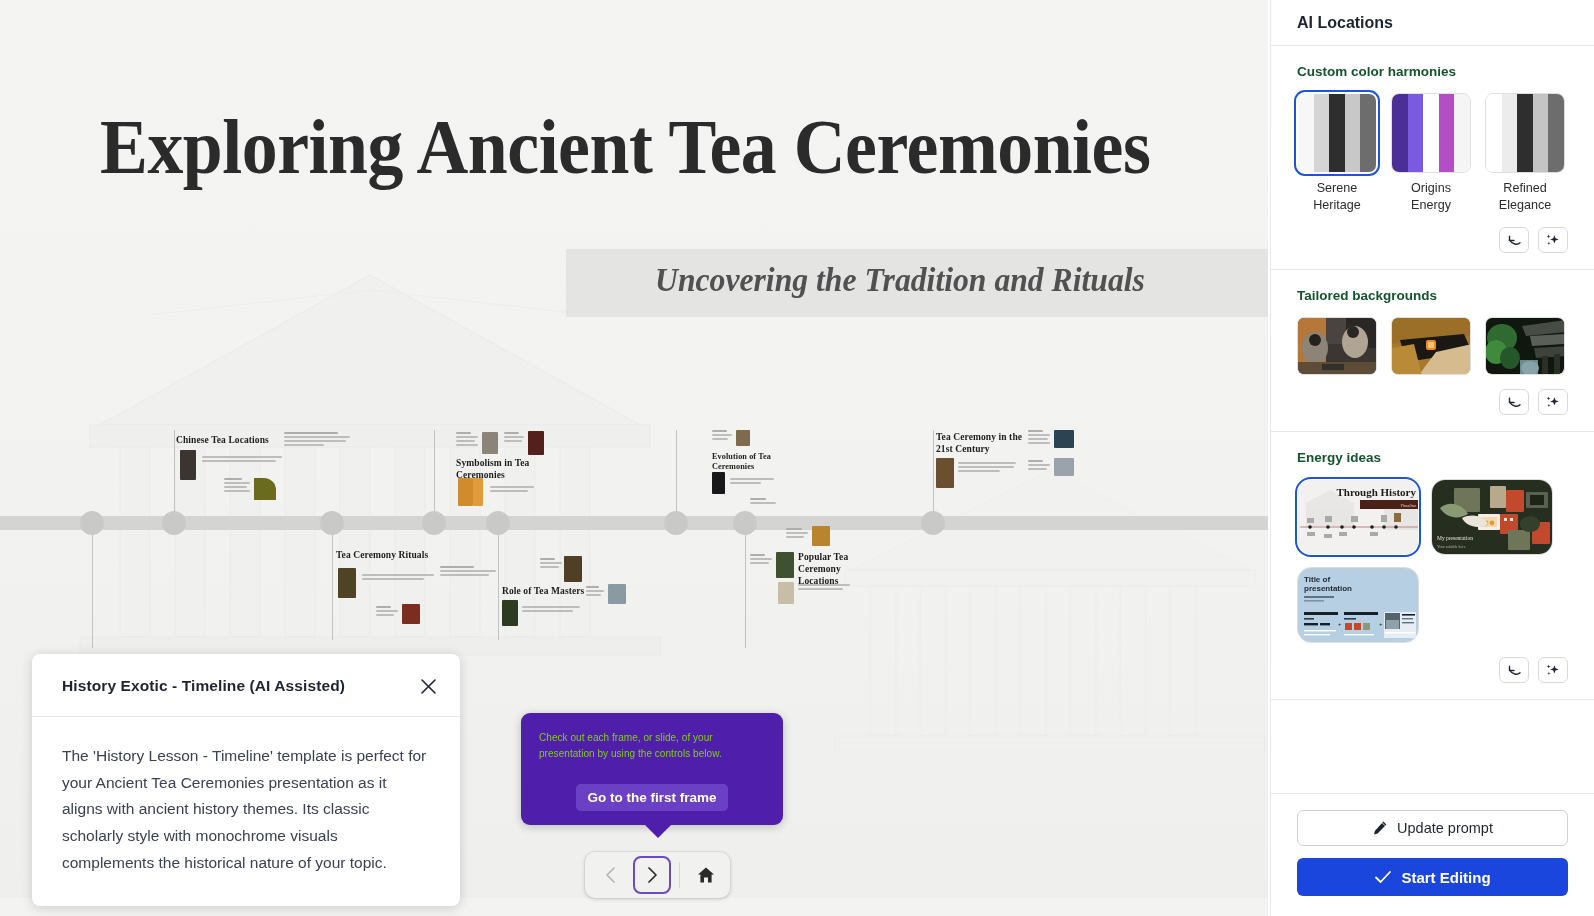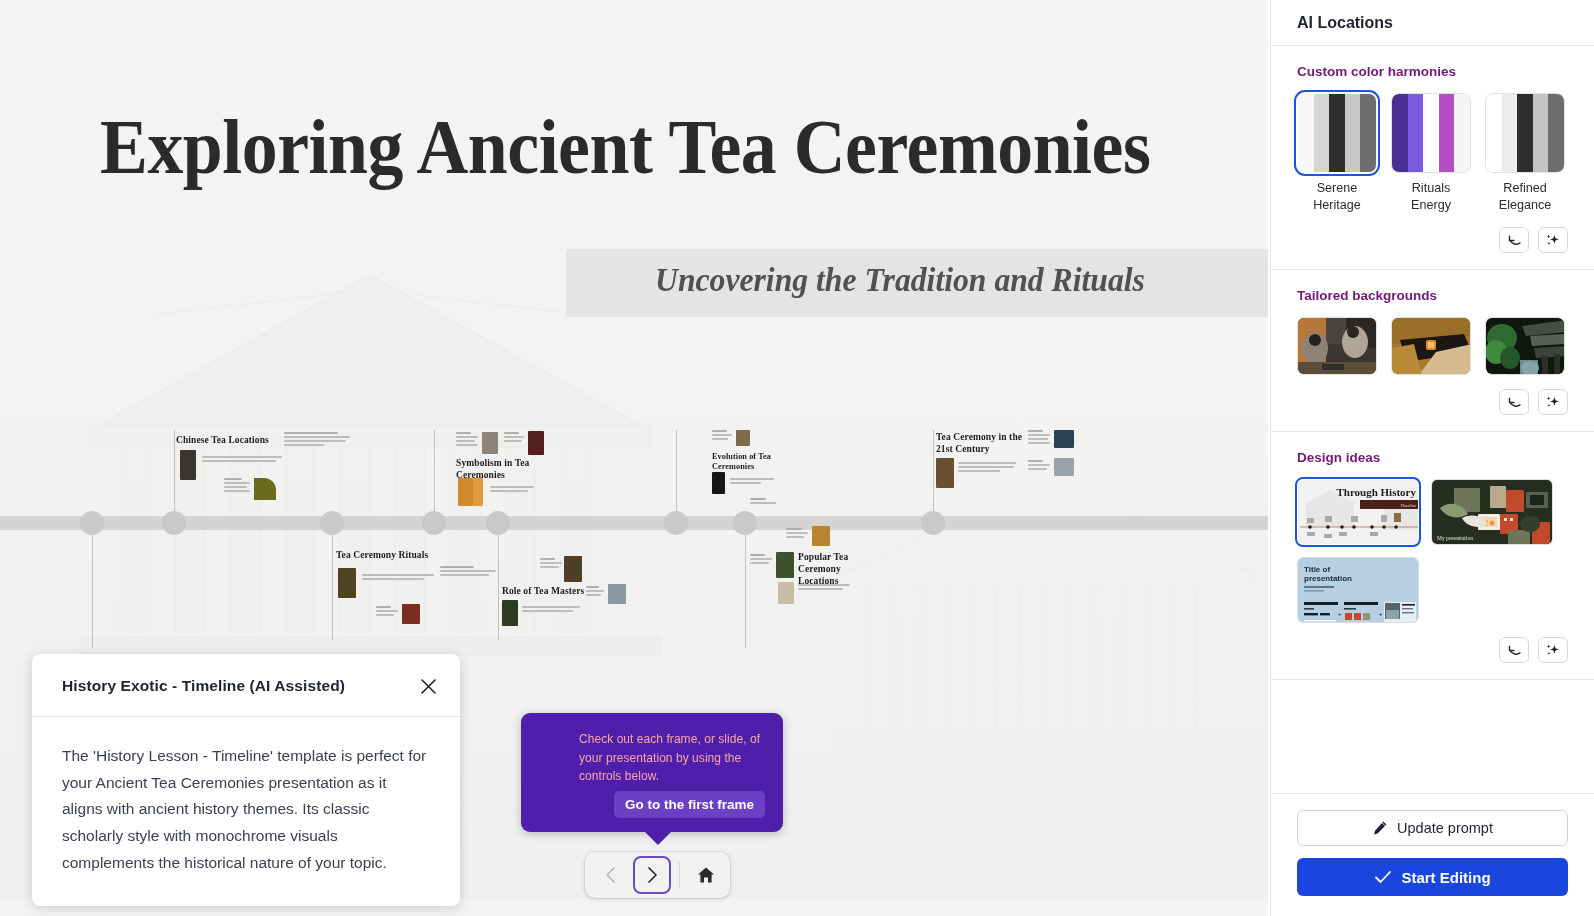--- a/index.html
+++ b/index.html
@@ -149,29 +149,28 @@
   .tooltip {
     position: absolute;
     left: 521px; top: 713px;
     width: 262px;
     background: #4f1fab;
     border-radius: 9px;
     padding: 17px 18px 14px 18px;
     box-shadow: 0 2px 10px rgba(0,0,0,0.22);
   }
   .tooltip-text {
-    color: #fca5a5;
-    font-size: 12px;
+    color: #84cc16;
+    font-size: 10px;
     line-height: 1.55;
     letter-spacing: 0.05px;
-    margin-left: 40px;
   }
   .tooltip-cta {
-    margin-top: 5px;
-    display: flex; justify-content: flex-end;
+    margin-top: 23px;
+    display: flex; justify-content: center;
   }
   .tooltip-btn {
     background: #6a41c4;
     color: #ffffff;
     border: none;
     border-radius: 5px;
     padding: 6px 11px;
     font-size: 13.5px;
     font-weight: 700;
     cursor: pointer;
@@ -229,21 +228,21 @@
     display: flex; align-items: center;
     padding: 0 26px;
     border-bottom: 1px solid #e8e8e8;
     flex: 0 0 auto;
   }
   .sb-header-title { font-size: 16px; font-weight: 700; color: #1f2430; }
   .sb-scroll { flex: 1 1 auto; overflow: hidden; }
 
   .sb-section { padding: 18px 26px 16px 26px; border-bottom: 1px solid #e8e8e8; }
   .sb-section-title {
-    font-size: 13.5px; font-weight: 700; color: #701a75; margin-bottom: 14px;
+    font-size: 13.5px; font-weight: 700; color: #14532d; margin-bottom: 14px;
   }
 
   .swatch-row { display: flex; gap: 14px; }
   .swatch-item { width: 80px; }
   .swatch {
     width: 80px; height: 80px;
     border-radius: 8px; overflow: hidden;
     display: flex;
     border: 1px solid #e0e0e0;
   }
@@ -275,22 +274,22 @@
     width: 30px; height: 26px;
     border: 1px solid #d9d9d9;
     border-radius: 6px;
     background: #fff;
     display: flex; align-items: center; justify-content: center;
     cursor: pointer;
   }
 
   .ideas-grid { display: flex; flex-wrap: wrap; gap: 12px; }
   .idea-thumb {
-    width: 122px; height: 66px;
-    border-radius: 6px;
+    width: 122px; height: 76px;
+    border-radius: 14px;
     overflow: hidden;
     border: 1px solid #dcdcdc;
     position: relative;
   }
   .idea-thumb.selected {
     outline: 2px solid #1a56db;
     outline-offset: 0px;
     border-color: transparent;
   }
 
@@ -601,21 +600,21 @@
           </div>
 
           <div class="swatch-item">
             <div class="swatch">
               <span style="background:#4b2f96"></span>
                 <span style="background:#7a5ae0"></span>
               <span style="background:#ffffff"></span>
                 <span style="background:#b44ec4"></span>
               <span style="background:#f5f5f5"></span>
             </div>
-            <div class="swatch-label">Rituals Energy</div>
+            <div class="swatch-label">Origins Energy</div>
           </div>
 
           <div class="swatch-item">
             <div class="swatch">
               <span style="background:#ffffff"></span>
                 <span style="background:#ececec"></span>
               <span style="background:#2e2e2e"></span>
                 <span style="background:#c4c4c4"></span>
               <span style="background:#6d6d6d"></span>
             </div>
@@ -699,21 +698,21 @@
             <svg width="16" height="15" viewBox="0 0 16 15">
               <path d="M9.4 2.2 L10.5 5.3 L13.6 6.4 L10.5 7.5 L9.4 10.6 L8.3 7.5 L5.2 6.4 L8.3 5.3 Z" fill="#1f2430"></path>
               <path d="M3.6 1.5 L4.1 2.9 L5.5 3.4 L4.1 3.9 L3.6 5.3 L3.1 3.9 L1.7 3.4 L3.1 2.9 Z" fill="#1f2430"></path>
               <path d="M3.9 8.8 L4.3 10 L5.5 10.4 L4.3 10.8 L3.9 12 L3.5 10.8 L2.3 10.4 L3.5 10 Z" fill="#1f2430"></path>
             </svg>
           </button>
         </div>
       </div>
 
       <div class="sb-section">
-        <div class="sb-section-title">Design ideas</div>
+        <div class="sb-section-title">Energy ideas</div>
         <div class="ideas-grid">
 
           <div class="idea-thumb selected">
             <svg width="122" height="76" viewBox="0 0 122 76">
               <rect width="122" height="76" fill="#f2f1ef"></rect>
               <g opacity="0.25" fill="#c9c9c6">
                 <polygon points="6,24 32,10 58,24"></polygon>
                 <rect x="8" y="24" width="48" height="22"></rect>
                 <rect x="86" y="30" width="34" height="20"></rect>
                 <polygon points="86,30 103,20 120,30"></polygon>

